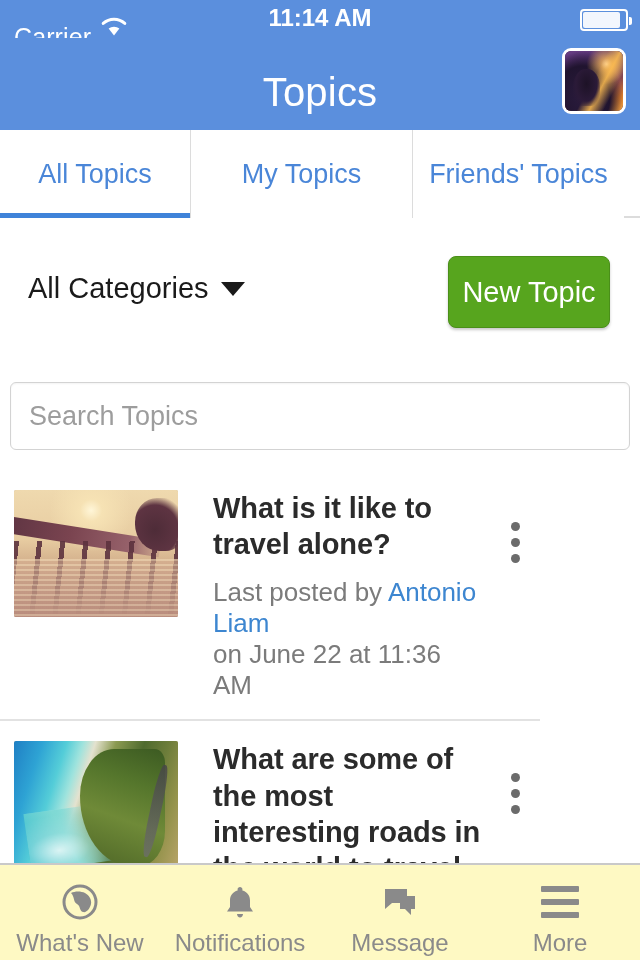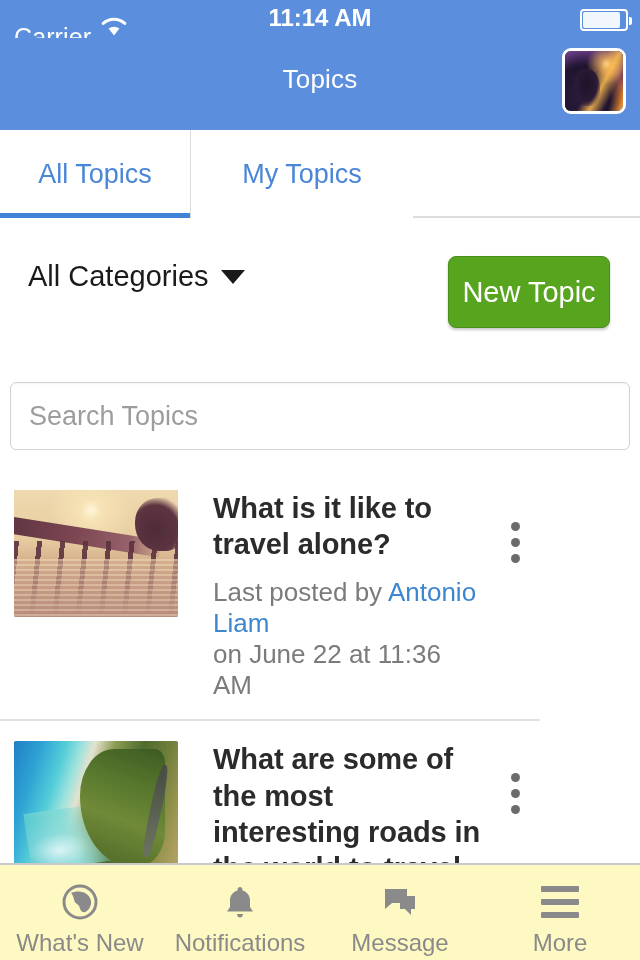--- a/index.html
+++ b/index.html
@@ -80,23 +80,23 @@
   .nav-bar {
     position: absolute;
     top: 38px; left: 0;
     width: 640px;
     height: 92px;
     background: #5b8fdd;
   }
   .nav-title {
     position: absolute;
     left: 0; right: 0;
-    top: 26px;
+    top: 32px;
     text-align: center;
-    font-size: 26px;
+    font-size: 40px;
     color: #ffffff;
     letter-spacing: 0.2px;
   }
   .avatar {
     position: absolute;
     right: 14px; top: 10px;
     width: 64px; height: 66px;
     border: 3px solid #ffffff;
     border-radius: 9px;
     overflow: hidden;
@@ -160,21 +160,21 @@
   
   .filter-row {
     position: absolute;
     top: 218px; left: 0;
     width: 640px;
     height: 152px;
     background: #ffffff;
   }
   .category-select {
     position: absolute;
-    left: 28px; top: 42px;
+    left: 28px; top: 54px;
     display: flex;
     align-items: center;
     gap: 12px;
     background: transparent;
     border: none;
     cursor: pointer;
   }
   .category-label {
     font-size: 29px;
     color: #1a1a1a;
@@ -437,20 +437,23 @@
     </div>
   </div>
 
   <div class="tab-bar">
     <div class="tab tab-0 active">
       <span class="tab-label">All Topics</span>
     </div>
     <div class="tab tab-1">
       <span class="tab-label">My Topics</span>
     </div>
+    <div class="tab tab-2">
+      <span class="tab-label">Friends' Topics</span>
+    </div>
   </div>
 
   <div class="filter-row">
     <div class="category-select">
       <span class="category-label">All Categories</span>
       <span class="caret-down"></span>
     </div>
     <button class="new-topic-btn">New Topic</button>
   </div>
 

